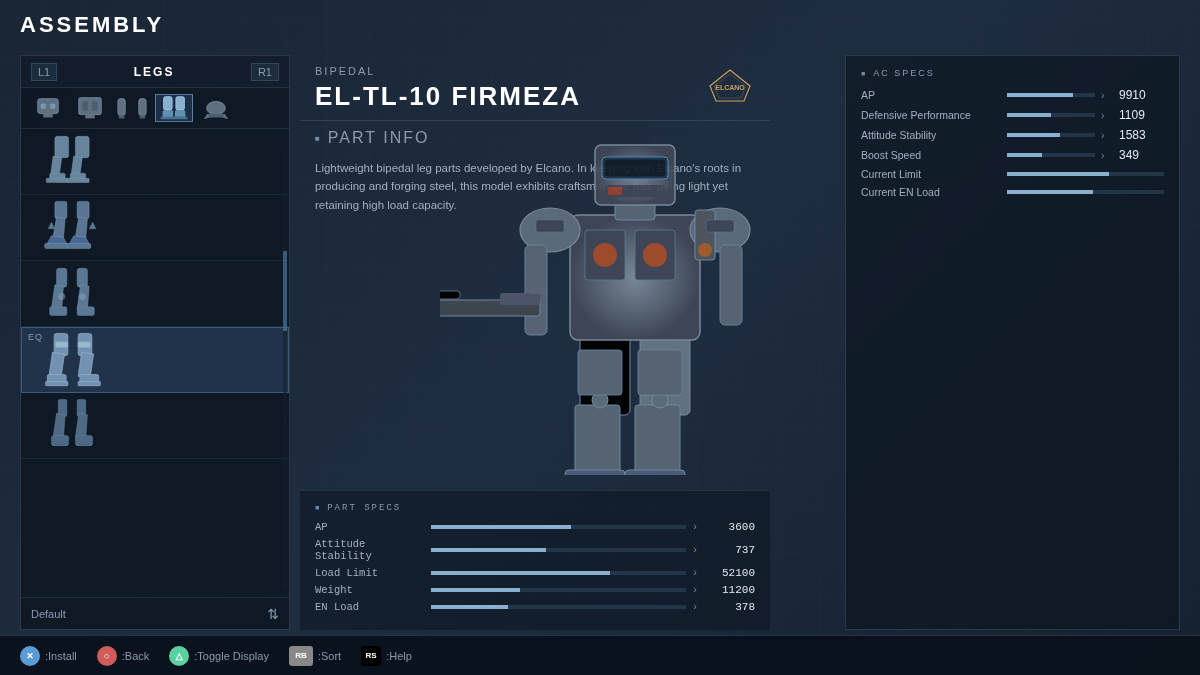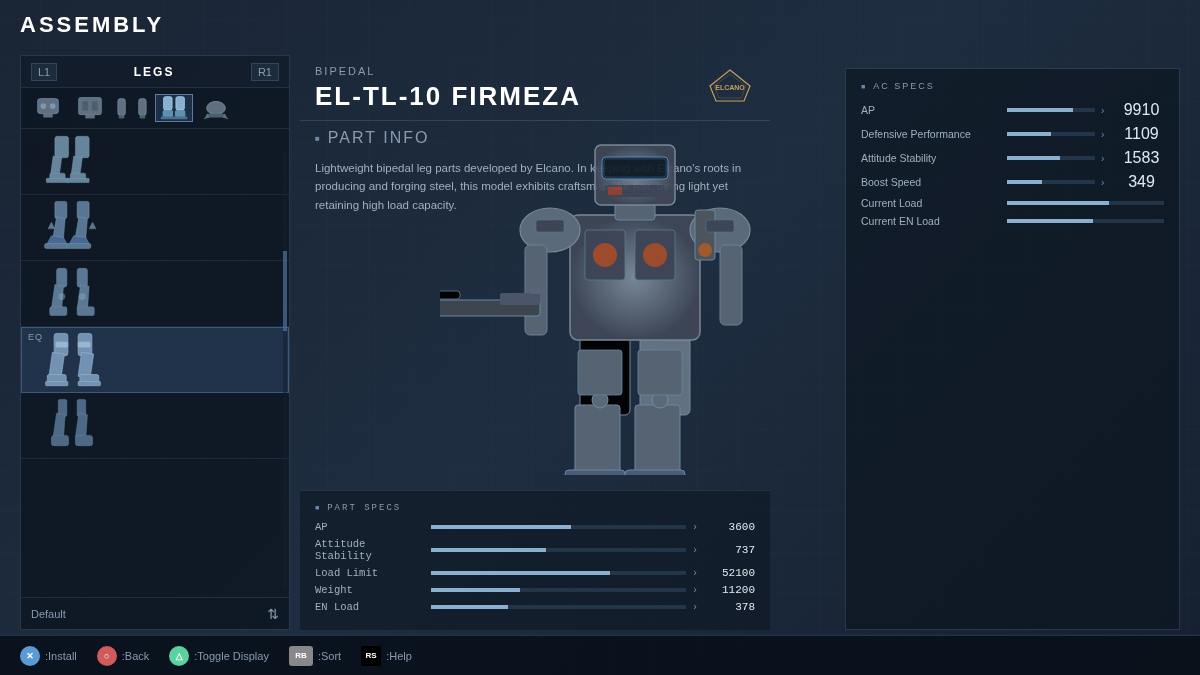--- a/index.html
+++ b/index.html
@@ -264,21 +264,21 @@
     .stat-value {
       font-size: 11px;
       color: #e0e8f0;
       width: 45px;
       text-align: right;
     }
 
     
     .ac-specs-panel {
       position: absolute;
-      top: 68px;
+      top: 55px;
       right: 20px;
       width: 335px;
       bottom: 45px;
       background: rgba(10,18,28,0.6);
       border: 1px solid rgba(100,130,160,0.3);
       padding: 12px 15px;
     }
 
     .ac-specs-title {
       font-size: 9px;
@@ -315,24 +315,24 @@
     .ac-stat-bar {
       height: 100%;
       background: #8ab0d0;
     }
     .ac-stat-arrow {
       font-size: 10px;
       color: #6a8ab0;
       width: 12px;
     }
     .ac-stat-value {
-      font-size: 16px;
+      font-size: 12px;
       color: #e0e8f0;
       width: 45px;
-      text-align: center;
+      text-align: left;
     }
 
     
     .mech-preview {
       position: absolute;
       top: 55px;
       right: 370px;
       width: 470px;
       bottom: 200px;
       display: flex;
@@ -664,21 +664,21 @@
     </div>
       <div class="ac-stat-row">
       <span class="ac-stat-name">Boost Speed</span>
       <div class="ac-stat-bar-container">
         <div class="ac-stat-bar" style="width:40%"></div>
       </div>
       <span class="ac-stat-arrow">›</span>
       <span class="ac-stat-value">349</span>
     </div>
       <div class="ac-stat-row">
-      <span class="ac-stat-name">Current Load</span>
+      <span class="ac-stat-name">Current Limit</span>
       <div class="ac-stat-bar-container">
         <div class="ac-stat-bar" style="width:65%"></div>
       </div>
     </div>
       <div class="ac-stat-row">
       <span class="ac-stat-name">Current EN Load</span>
       <div class="ac-stat-bar-container">
         <div class="ac-stat-bar" style="width:55%"></div>
       </div>
     </div>

